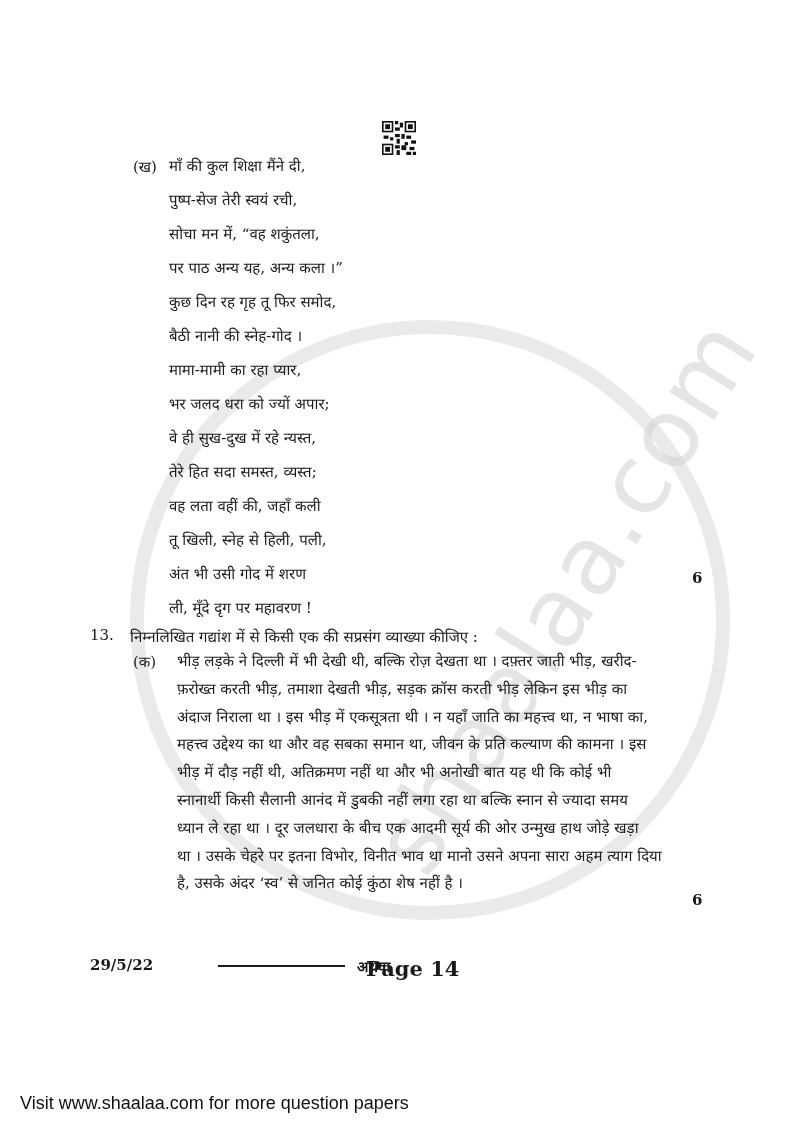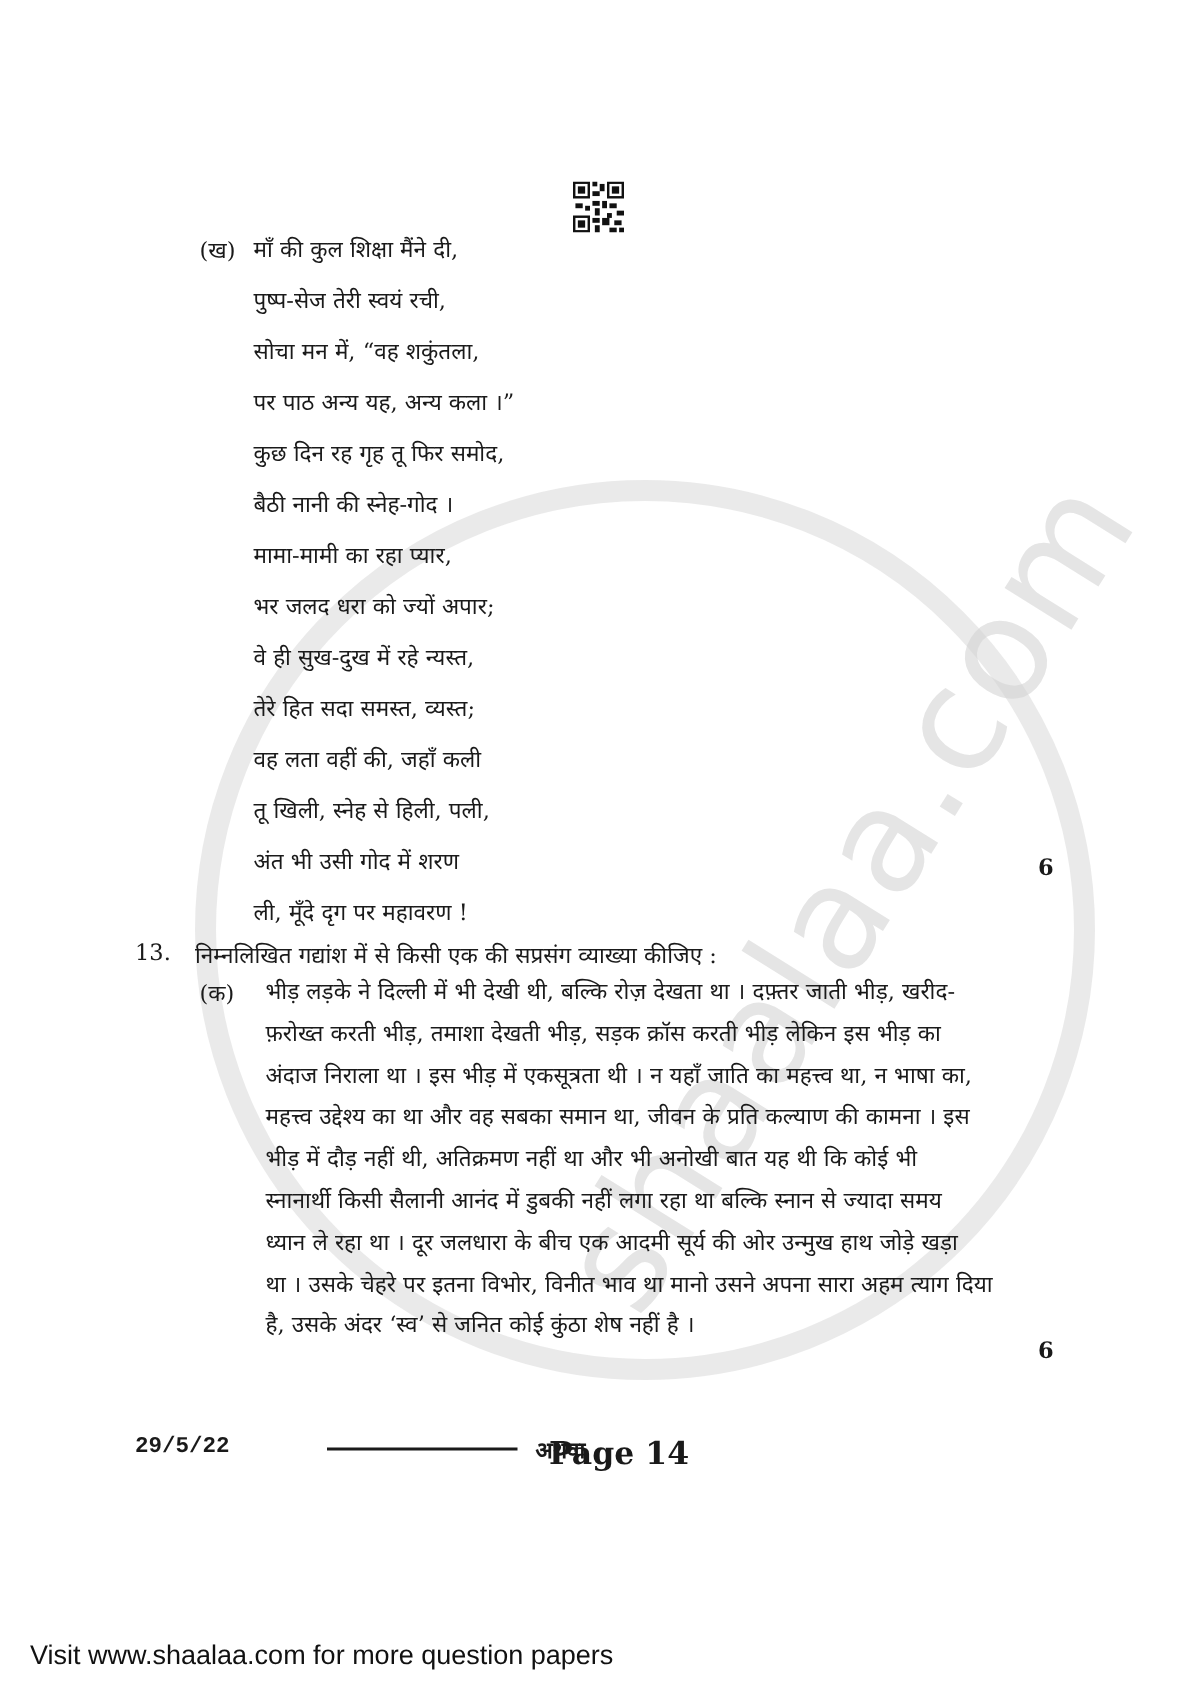--- a/index.html
+++ b/index.html
@@ -18,21 +18,21 @@
   .marks { position: absolute; font-weight: bold; font-size: 15px; }
   .q13 { position: absolute; left: 90px; top: 626px; font-size: 15px; width: 620px; }
   .q13 .num { position: absolute; left: 0; top: 0; }
   .q13 .instr { position: absolute; left: 40px; top: 0; white-space: nowrap; }
   .q13 .instr b { font-weight: normal; }
   .para { position: absolute; left: 133px; top: 651px; font-size: 15px; }
   .para .label { position: absolute; left: 0; top: 0; }
   .para .lines { position: absolute; left: 44px; top: 0; width: 550px; }
   .para .line { height: 27.8px; line-height: 20px; white-space: nowrap; text-align: justify; }
   .athva { position: absolute; left: 357px; top: 928px; font-weight: bold; font-size: 15px; margin-top: 28px; }
-  .footer-code { position: absolute; left: 90px; top: 956px; font-weight: bold; font-size: 15px; font-family: Liberation Mono, monospace; }
+  .footer-code { position: absolute; left: 90px; top: 956px; font-weight: bold; font-size: 15px; }
   .footer-rule { position: absolute; left: 218px; top: 965px; width: 127px; height: 2px; background: #1a1a1a; }
   .footer-page { position: absolute; left: 366px; top: 956px; font-weight: bold; font-size: 21px; }
   .visit { position: absolute; left: 20px; top: 1093px; font-family: "Liberation Sans", sans-serif;
            font-size: 18px; color: #111; }
 </style>
 </head>
 <body>
 
 <div class="watermark"></div>
 <div class="watermark-text">shaalaa.com</div>

